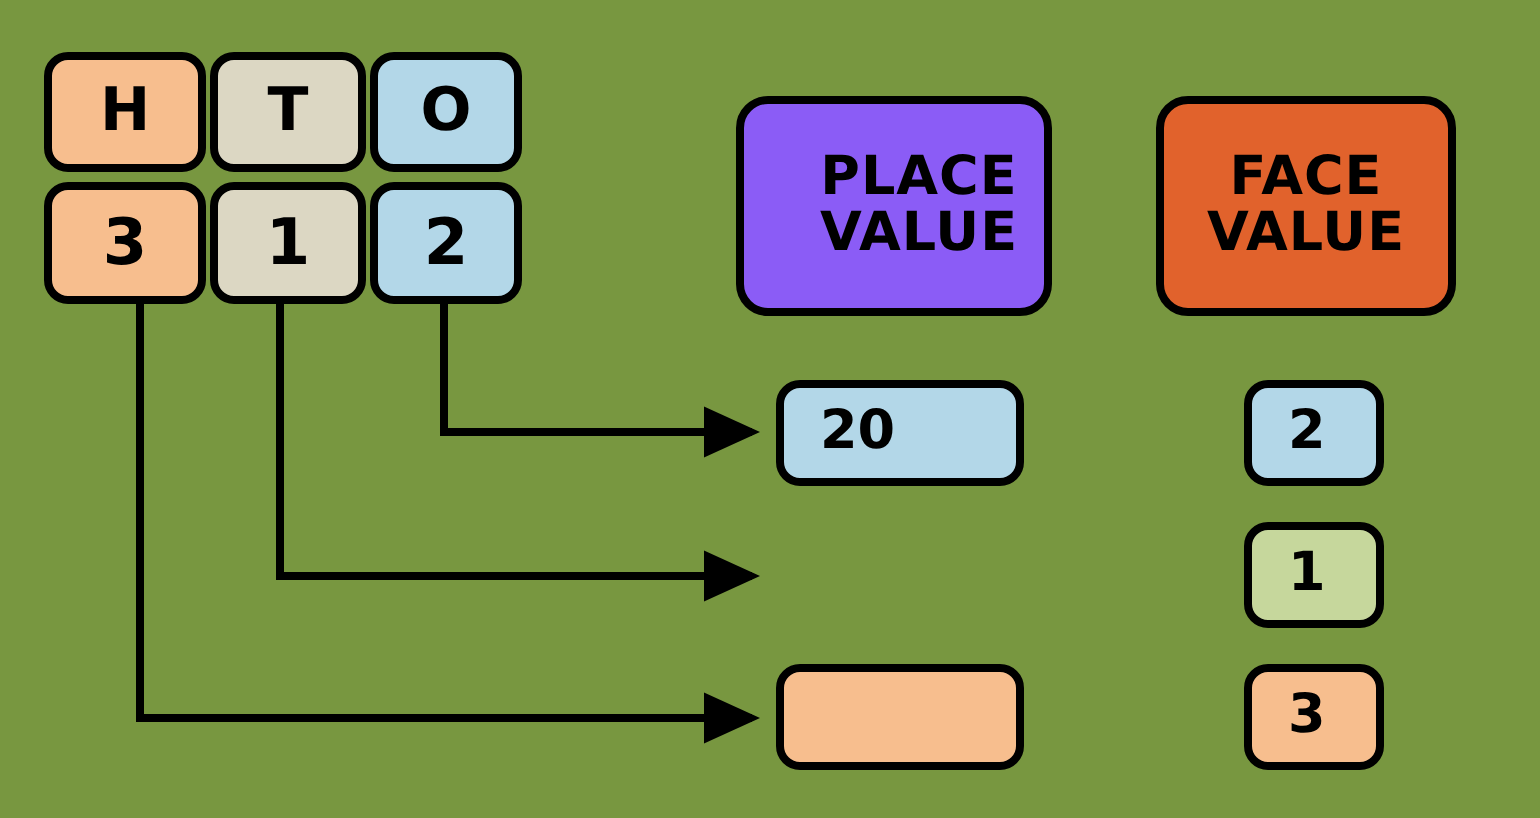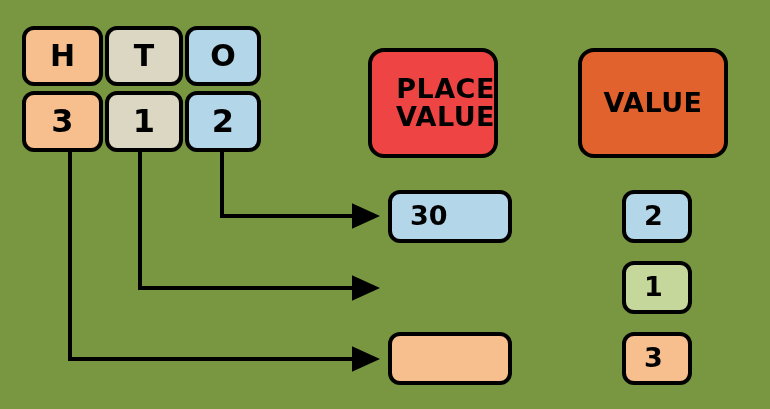--- a/index.html
+++ b/index.html
@@ -98,31 +98,32 @@
   <div class="box digit" style="left:22px; top:91px; width:81px; height:61px; background:#F7BE8E;">
     <span>3</span>
   </div>
   <div class="box digit" style="left:105px; top:91px; width:78px; height:61px; background:#DCD7C3;">
     <span>1</span>
   </div>
   <div class="box digit" style="left:185px; top:91px; width:76px; height:61px; background:#B3D7E8;">
     <span>2</span>
   </div>
 
-  <div class="box label-box" style="left:368px; top:48px; width:130px; height:110px; background:#ef4444;padding-left:25px;">
+  <div class="box label-box" style="left:368px; top:48px; width:158px; height:110px; background:#8b5cf6;padding-left:25px;">
     <span>PLACE</span>
     <span>VALUE</span>
   </div>
 
   <div class="box label-box" style="left:578px; top:48px; width:150px; height:110px; background:#E1622C;">
+    <span>FACE</span>
     <span>VALUE</span>
   </div>
 
   <div class="box value-box" style="left:388px; top:190px; width:124px; height:53px; background:#B3D7E8;">
-    <span>30</span>
+    <span>20</span>
   </div>
   <div class="box value-box" style="left:388px; top:332px; width:124px; height:53px; background:#F7BE8E;">
     <span></span>
   </div>
 
   <div class="box face-box" style="left:622px; top:190px; width:70px; height:53px; background:#B3D7E8;">
     <span>2</span>
   </div>
   <div class="box face-box" style="left:622px; top:261px; width:70px; height:53px; background:#C6D79C;">
     <span>1</span>

